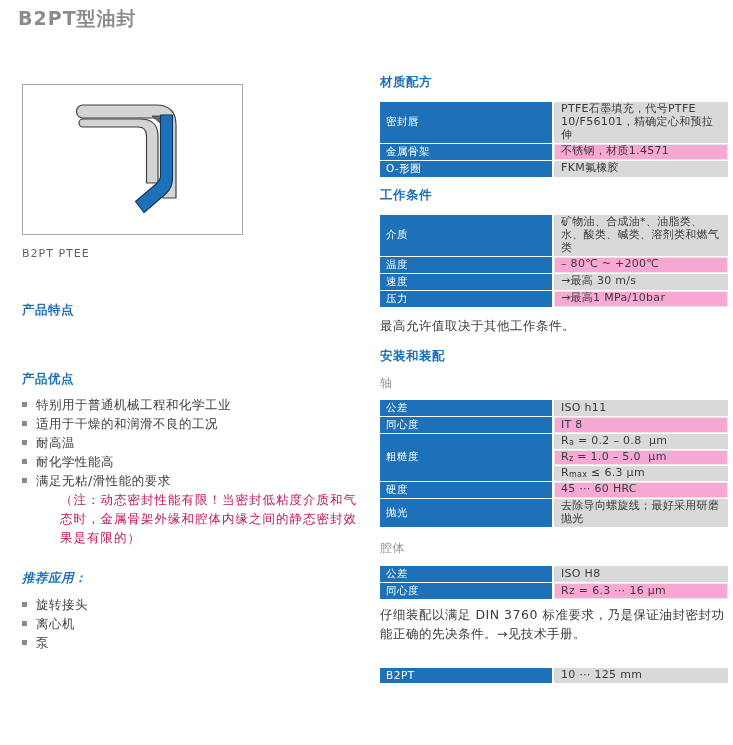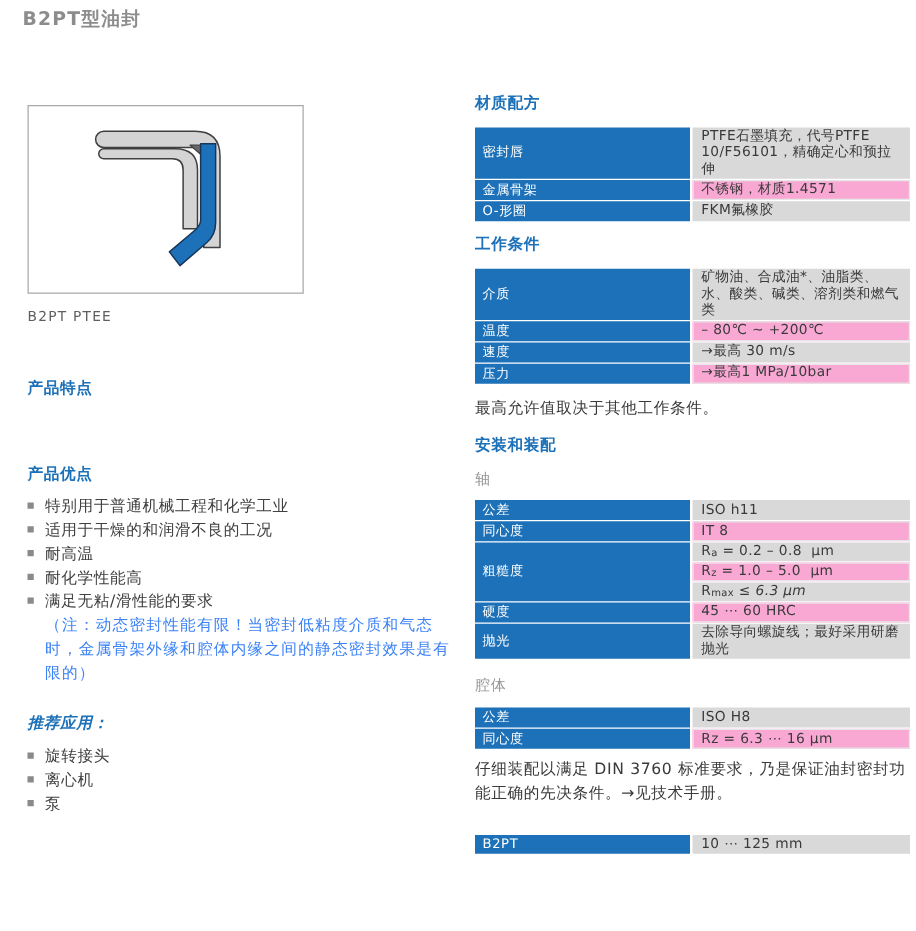--- a/index.html
+++ b/index.html
@@ -7,21 +7,21 @@
   body {
     width: 733px; height: 745px; position: relative; overflow: hidden;
     font-family: "DejaVu Sans", "Liberation Sans", sans-serif;
     color: #404040;
   }
   .abs { position: absolute; }
 
   
   .page-title {
     left: 18px; top: 6px;
-    font-size: 15px; font-weight: bold; color: #8c8c8c; letter-spacing: 1px;
+    font-size: 19px; font-weight: bold; color: #8c8c8c; letter-spacing: 1px;
   }
   .figure-box {
     left: 22px; top: 84px; width: 221px; height: 151px;
     background: #ffffff; border: 1px solid #a9a9a9;
   }
   .figure-caption {
     left: 22px; top: 247px; font-size: 11px; color: #5f5f5f; letter-spacing: 1px;
   }
   .blue-heading {
     font-size: 12.5px; font-weight: bold; color: #1d71b8; letter-spacing: 0.5px;
@@ -31,21 +31,21 @@
   }
   .bullet-list { list-style: none; }
   .bullet-list li {
     position: relative; padding-left: 14px; font-size: 12.5px;
     line-height: 19px; color: #404040; letter-spacing: 0.5px;
   }
   .bullet-sq {
     position: absolute; left: 0; top: 7px; width: 5px; height: 5px;
     background: #8a8a8a; display: inline-block;
   }
-  .li-note { font-size: 12.5px; line-height: 19px; letter-spacing: 1px; color: #3b82f6; }
+  .li-note { font-size: 12.5px; line-height: 19px; letter-spacing: 1px; color: #be185d; margin-left: 24px; }
 
   
   .rcol-sec { left: 380px; width: 286px; }
   .tbl { width: 348px; }
   .trow { display: flex; margin-bottom: 1px; min-height: 14px; align-items: stretch; }
   .lbl {
     width: 172px; min-width: 172px; background: #1d71b8; color: #ffffff;
     font-size: 10.5px; padding: 1px 6px; margin-right: 2px;
     display: flex; align-items: center; letter-spacing: 0.5px;
   }
@@ -192,21 +192,21 @@
             <span style="white-space:pre;"> = 0.2 – 0.8  μm</span>
           </div>
         <div class="val w">
             <span>R</span>
             <sub class="rsub">z</sub>
             <span style="white-space:pre;"> = 1.0 – 5.0  μm</span>
           </div>
         <div class="val g">
             <span>R</span>
             <sub class="rsub">max</sub>
-            <span style="white-space:pre;font-style:italic;"> ≤ 6.3 μm</span>
+            <span style="white-space:pre;"> ≤ 6.3 μm</span>
           </div>
       </div>
     </div>
     <div class="trow">
       <div class="lbl">硬度</div>
       <div class="val w">45 ⋯ 60 HRC</div>
     </div>
     <div class="trow">
       <div class="lbl">抛光</div>
       <div class="val g">去除导向螺旋线；最好采用研磨抛光</div>

